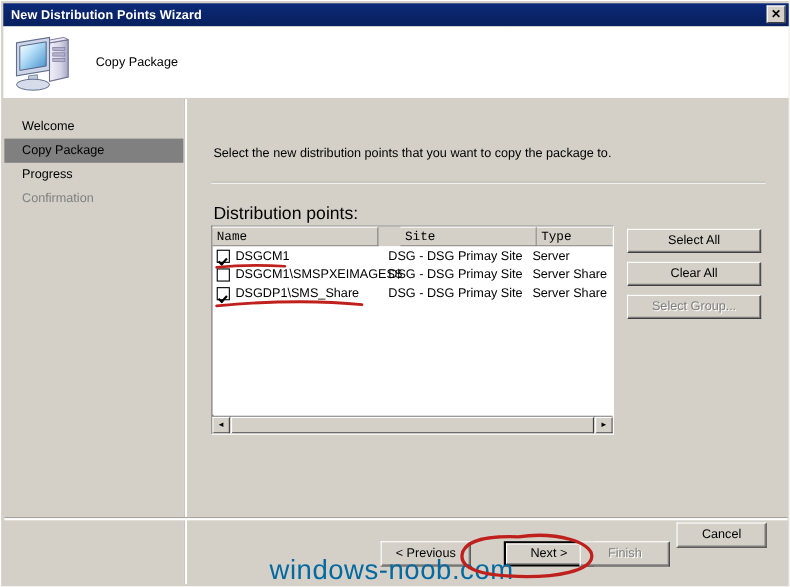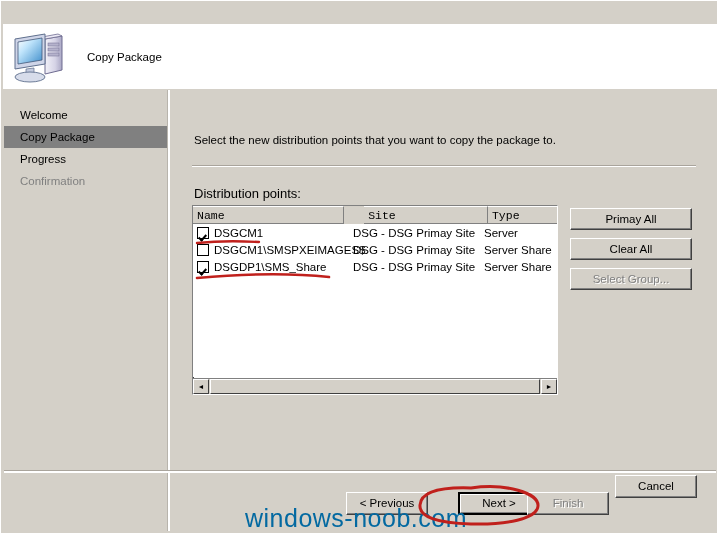--- a/index.html
+++ b/index.html
@@ -141,21 +141,21 @@
   #intro-rule {
     position: absolute;
     left: 22px; top: 75px;
     width: 504px; height: 1px;
     background: #ffffff;
     border-top: 1px solid #a9a49c;
   }
   #dp-label {
     position: absolute;
     left: 24px; top: 96px;
-    font-size: 13px;
+    font-size: 16px;
     color: #000000;
   }
 
   
   #listbox {
     position: absolute;
     left: 22px; top: 115px;
     width: 366px; height: 190px;
     background: #ffffff;
     border: 1px solid #808080;
@@ -351,20 +351,24 @@
     left: 0; top: 0;
     width: 718px; height: 534px;
     pointer-events: none;
   }
 </style>
 </head>
 <body>
 
 <div id="window">
 
+  <div id="titlebar">
+    <div id="title-text">New Distribution Points Wizard</div>
+    <div id="close-btn">✕</div>
+  </div>
 
   <div id="header">
     <div id="header-icon">
       <svg width="64" height="60" viewBox="0 0 64 60" aria-hidden="true">
         <defs>
           <linearGradient id="scr" x1="0" y1="0" x2="1" y2="1">
             <stop offset="0%" stop-color="#ffffff"></stop>
             <stop offset="35%" stop-color="#bfe4fb"></stop>
             <stop offset="100%" stop-color="#3f8ecb"></stop>
           </linearGradient>
@@ -442,21 +446,21 @@
 
       </div>
 
       <div id="h-scroll">
         <div class="sb-btn">◄</div>
         <div id="sb-thumb"></div>
         <div class="sb-btn">►</div>
       </div>
     </div>
 
-    <div class="side-btn" id="btn-select-all">Primay All</div>
+    <div class="side-btn" id="btn-select-all">Select All</div>
     <div class="side-btn" id="btn-clear-all">Clear All</div>
     <div class="side-btn disabled" id="btn-select-grp">Select Group...</div>
 
   </div>
 
   <div id="bottom-rule"></div>
 
   <div class="nav-btn" id="btn-previous">&lt; Previous</div>
   <div class="nav-btn default" id="btn-next">
     <span class="inner">Next &gt;</span>

